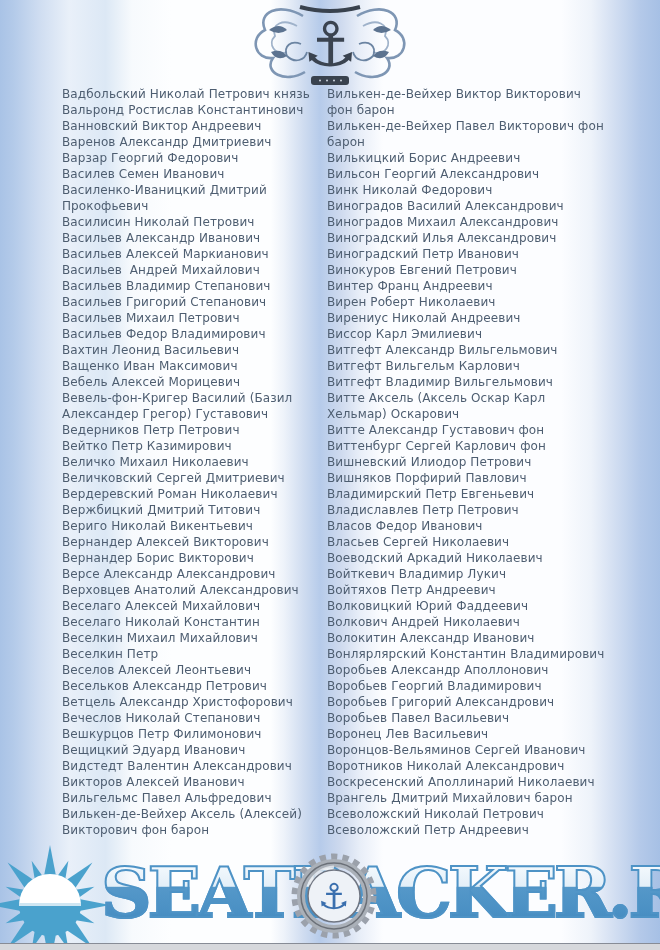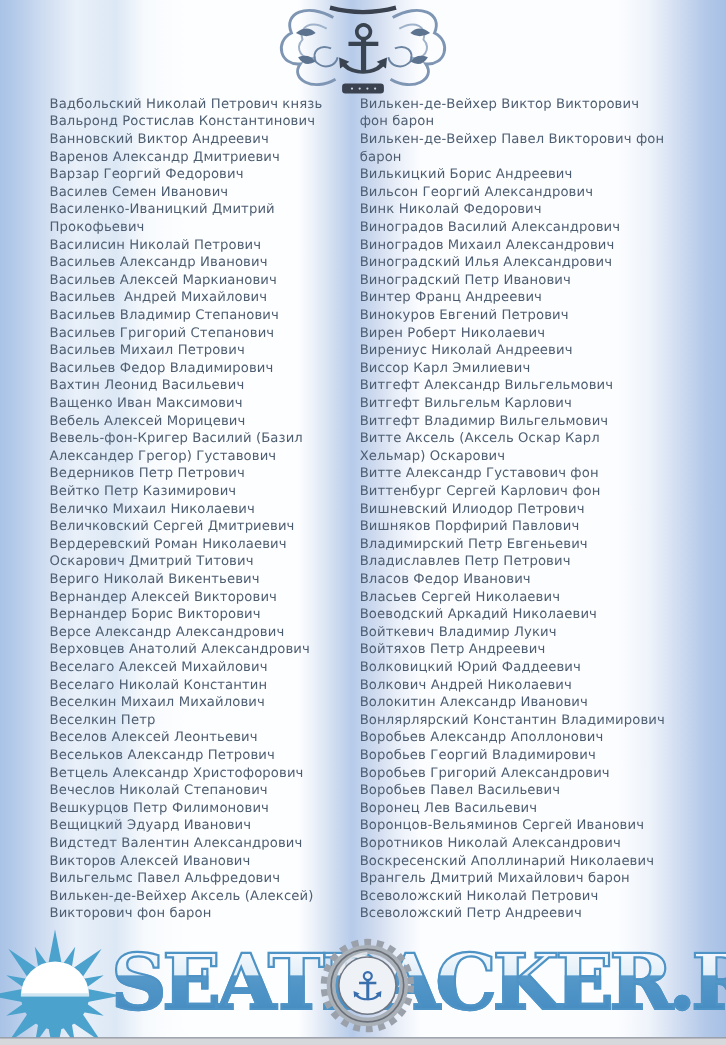--- a/index.html
+++ b/index.html
@@ -22,21 +22,21 @@
     position: absolute; left: 245px; top: 0; width: 170px; height: 88px;
   }
 
   
   .col {
     position: absolute; top: 86px;
     font-size: 12px; line-height: 16px;
     color: #4e5e71;
     letter-spacing: 0.1px;
   }
-  .col-left  { left: 45px;  width: 285px; }
+  .col-left  { left: 62px;  width: 285px; }
   .col-right { left: 327px; width: 300px; }
   .name-line { white-space: pre; height: 16px; overflow: visible; }
 
   
   .watermark { position: absolute; left: 0; top: 840px; width: 660px; height: 110px; }
   .sun-icon { position: absolute; left: -12px; top: 3px; width: 124px; height: 124px; }
   .wm-text {
     position: absolute; left: 101px; top: 16px;
     font-family: "DejaVu Serif", serif;
     font-weight: bold;
@@ -122,21 +122,21 @@
       <div class="name-line">Вахтин Леонид Васильевич</div>
       <div class="name-line">Ващенко Иван Максимович</div>
       <div class="name-line">Вебель Алексей Морицевич</div>
       <div class="name-line">Вевель-фон-Кригер Василий (Базил</div>
       <div class="name-line">Александер Грегор) Густавович</div>
       <div class="name-line">Ведерников Петр Петрович</div>
       <div class="name-line">Вейтко Петр Казимирович</div>
       <div class="name-line">Величко Михаил Николаевич</div>
       <div class="name-line">Величковский Сергей Дмитриевич</div>
       <div class="name-line">Вердеревский Роман Николаевич</div>
-      <div class="name-line">Оскарович Дмитрий Титович</div>
+      <div class="name-line">Вержбицкий Дмитрий Титович</div>
       <div class="name-line">Вериго Николай Викентьевич</div>
       <div class="name-line">Вернандер Алексей Викторович</div>
       <div class="name-line">Вернандер Борис Викторович</div>
       <div class="name-line">Версе Александр Александрович</div>
       <div class="name-line">Верховцев Анатолий Александрович</div>
       <div class="name-line">Веселаго Алексей Михайлович</div>
       <div class="name-line">Веселаго Николай Константин</div>
       <div class="name-line">Веселкин Михаил Михайлович</div>
       <div class="name-line">Веселкин Петр</div>
       <div class="name-line">Веселов Алексей Леонтьевич</div>
@@ -156,22 +156,22 @@
       <div class="name-line">фон барон</div>
       <div class="name-line">Вилькен-де-Вейхер Павел Викторович фон</div>
       <div class="name-line">барон</div>
       <div class="name-line">Вилькицкий Борис Андреевич</div>
       <div class="name-line">Вильсон Георгий Александрович</div>
       <div class="name-line">Винк Николай Федорович</div>
       <div class="name-line">Виноградов Василий Александрович</div>
       <div class="name-line">Виноградов Михаил Александрович</div>
       <div class="name-line">Виноградский Илья Александрович</div>
       <div class="name-line">Виноградский Петр Иванович</div>
+      <div class="name-line">Винокуров Евгений Петрович</div>
       <div class="name-line">Винтер Франц Андреевич</div>
-      <div class="name-line">Винокуров Евгений Петрович</div>
       <div class="name-line">Вирен Роберт Николаевич</div>
       <div class="name-line">Вирениус Николай Андреевич</div>
       <div class="name-line">Виссор Карл Эмилиевич</div>
       <div class="name-line">Витгефт Александр Вильгельмович</div>
       <div class="name-line">Витгефт Вильгельм Карлович</div>
       <div class="name-line">Витгефт Владимир Вильгельмович</div>
       <div class="name-line">Витте Аксель (Аксель Оскар Карл</div>
       <div class="name-line">Хельмар) Оскарович</div>
       <div class="name-line">Витте Александр Густавович фон</div>
       <div class="name-line">Виттенбург Сергей Карлович фон</div>

